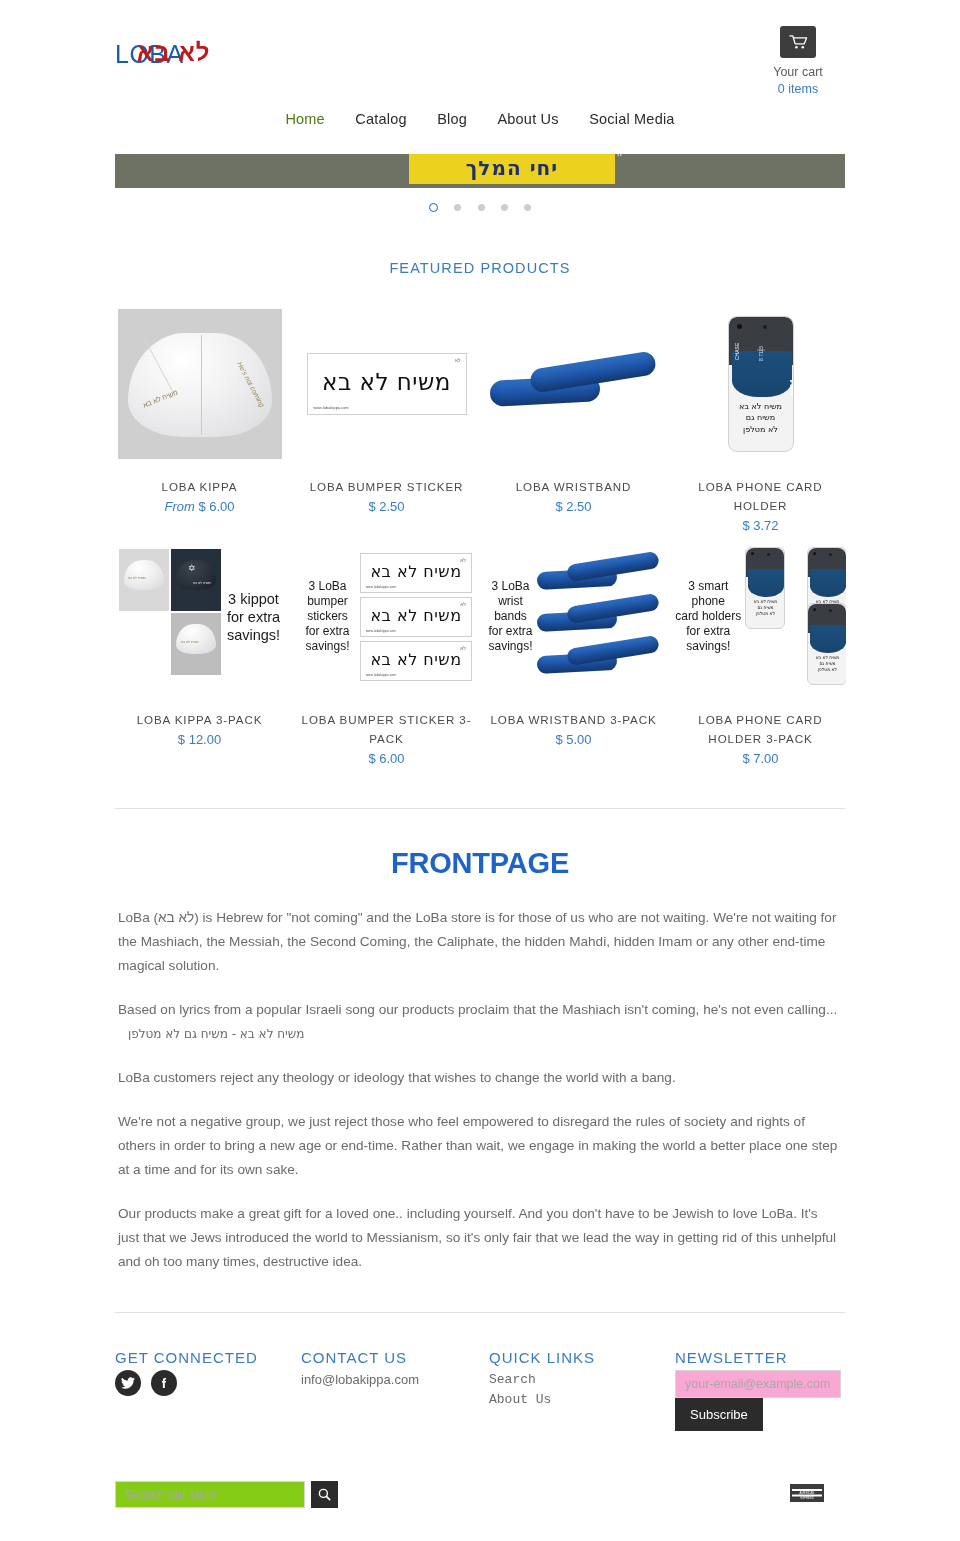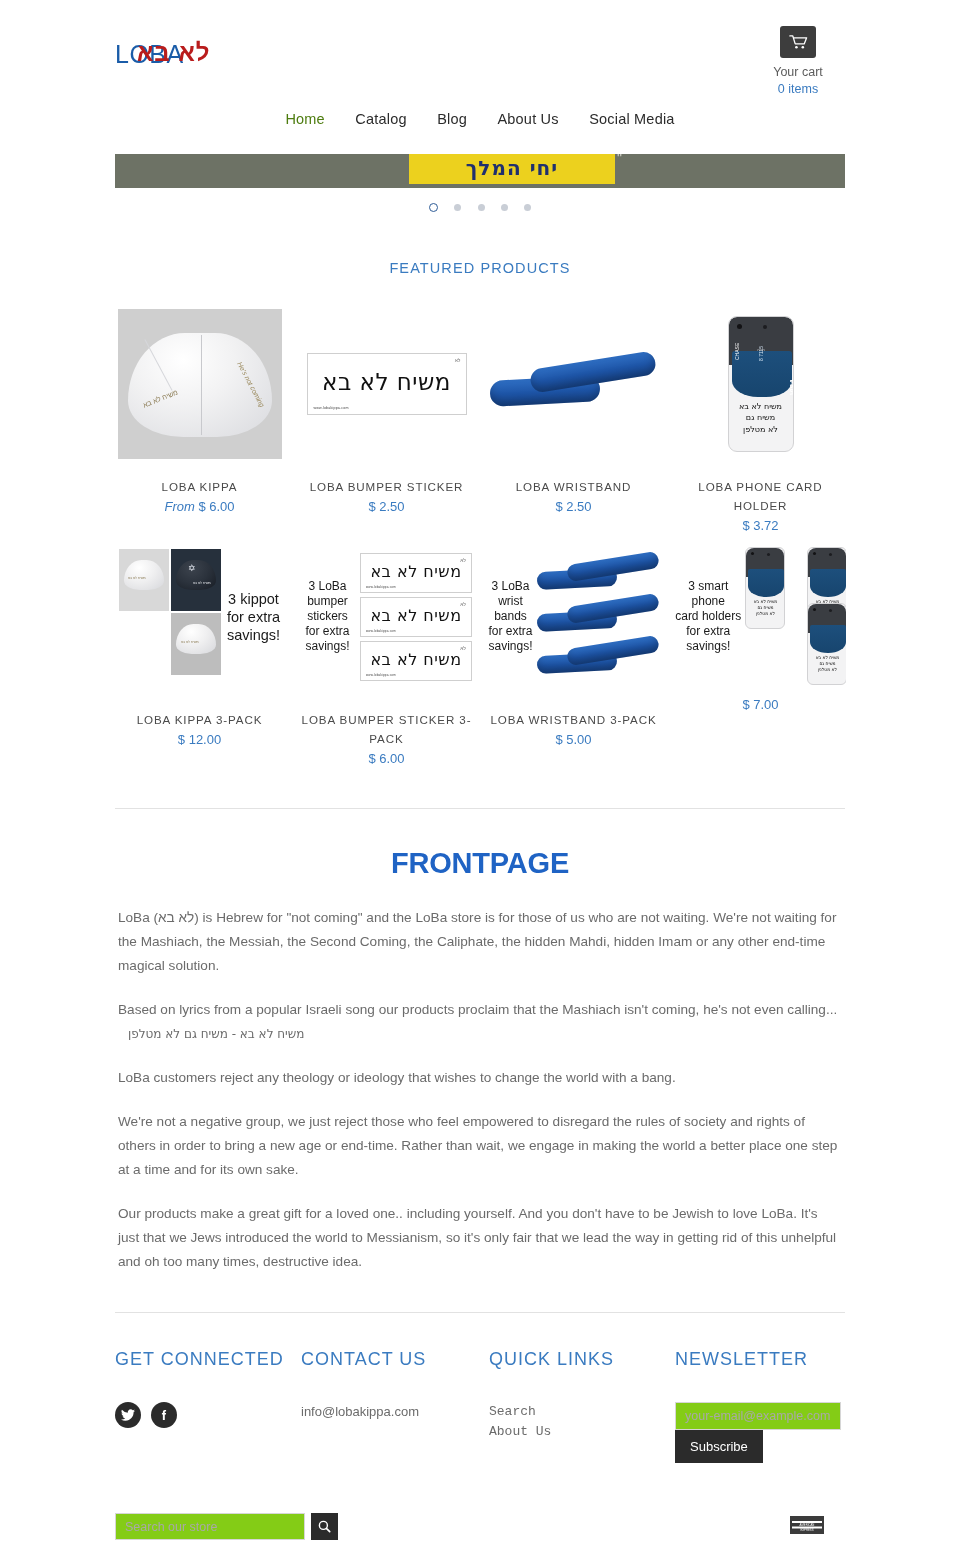--- a/index.html
+++ b/index.html
@@ -263,35 +263,35 @@
   }
 
   
   .footer { width: 730px; margin: 0 auto; padding-top: 36px; display: flex; }
   .fcol { }
   .fcol.c1 { width: 186px; }
   .fcol.c2 { width: 188px; }
   .fcol.c3 { width: 186px; }
   .fcol.c4 { width: 170px; }
   .fhead {
-    font-size: 18px; color: #3a7bc0; letter-spacing: 1px;
-    text-transform: uppercase; margin-bottom: 32px; font-weight: normal;
+    font-size: 15px; color: #3a7bc0; letter-spacing: 1px;
+    text-transform: uppercase; margin-bottom: 4px; font-weight: normal;
   }
   .social { display: flex; gap: 10px; }
   .sico {
     width: 26px; height: 26px; border-radius: 50%; background: #2b2b2b;
     display: flex; align-items: center; justify-content: center; cursor: pointer;
   }
   .fcol a, .fcol .ftxt {
     display: block; font-size: 13px; color: #6b6b6b;
     text-decoration: none; line-height: 20px;
   }
   .fcol a { cursor: pointer; font-family: Liberation Mono, monospace; }
   .news-input {
-    width: 166px; height: 28px; border: 1px solid #d6d6d6; background: #84cc16;
+    width: 166px; height: 28px; border: 1px solid #d6d6d6; background: #f9a8d4;
     font-size: 12.5px; color: #555; padding: 0 9px; outline: none;
     font-family: "Liberation Sans", sans-serif;
   }
   .news-input::placeholder { color: #a8a8a8; }
   .subscribe {
     margin-top: 0; background: #2b2b2b; color: #fff; border: 0;
     font-size: 13px; padding: 9px 15px; cursor: pointer;
     font-family: "Liberation Sans", sans-serif;
   }
 
@@ -528,20 +528,21 @@
                   <div class="cam"></div>
                   <div class="flash"></div>
                 </div>
                 <div class="apple"></div>
                 <div class="card"></div>
                 <div class="heb">משיח לא בא<br>משיח גם<br>לא מטלפן</div>
               </div>
           </div>
         </div>
       </div>
+      <div class="pname">LOBA PHONE CARD HOLDER 3-PACK</div>
       <div class="pprice">$ 7.00</div>
     </div>
 
   </div>
 
   <div class="rule"></div>
 
   <div class="rte">
     <h1>FRONTPAGE</h1>
     <p>LoBa  (לא בא) is Hebrew  for "not coming" and the LoBa store is for those of us who are not waiting. We're not waiting for the Mashiach, the Messiah, the Second Coming, the Caliphate, the hidden Mahdi, hidden Imam or any other end-time magical solution.</p>

